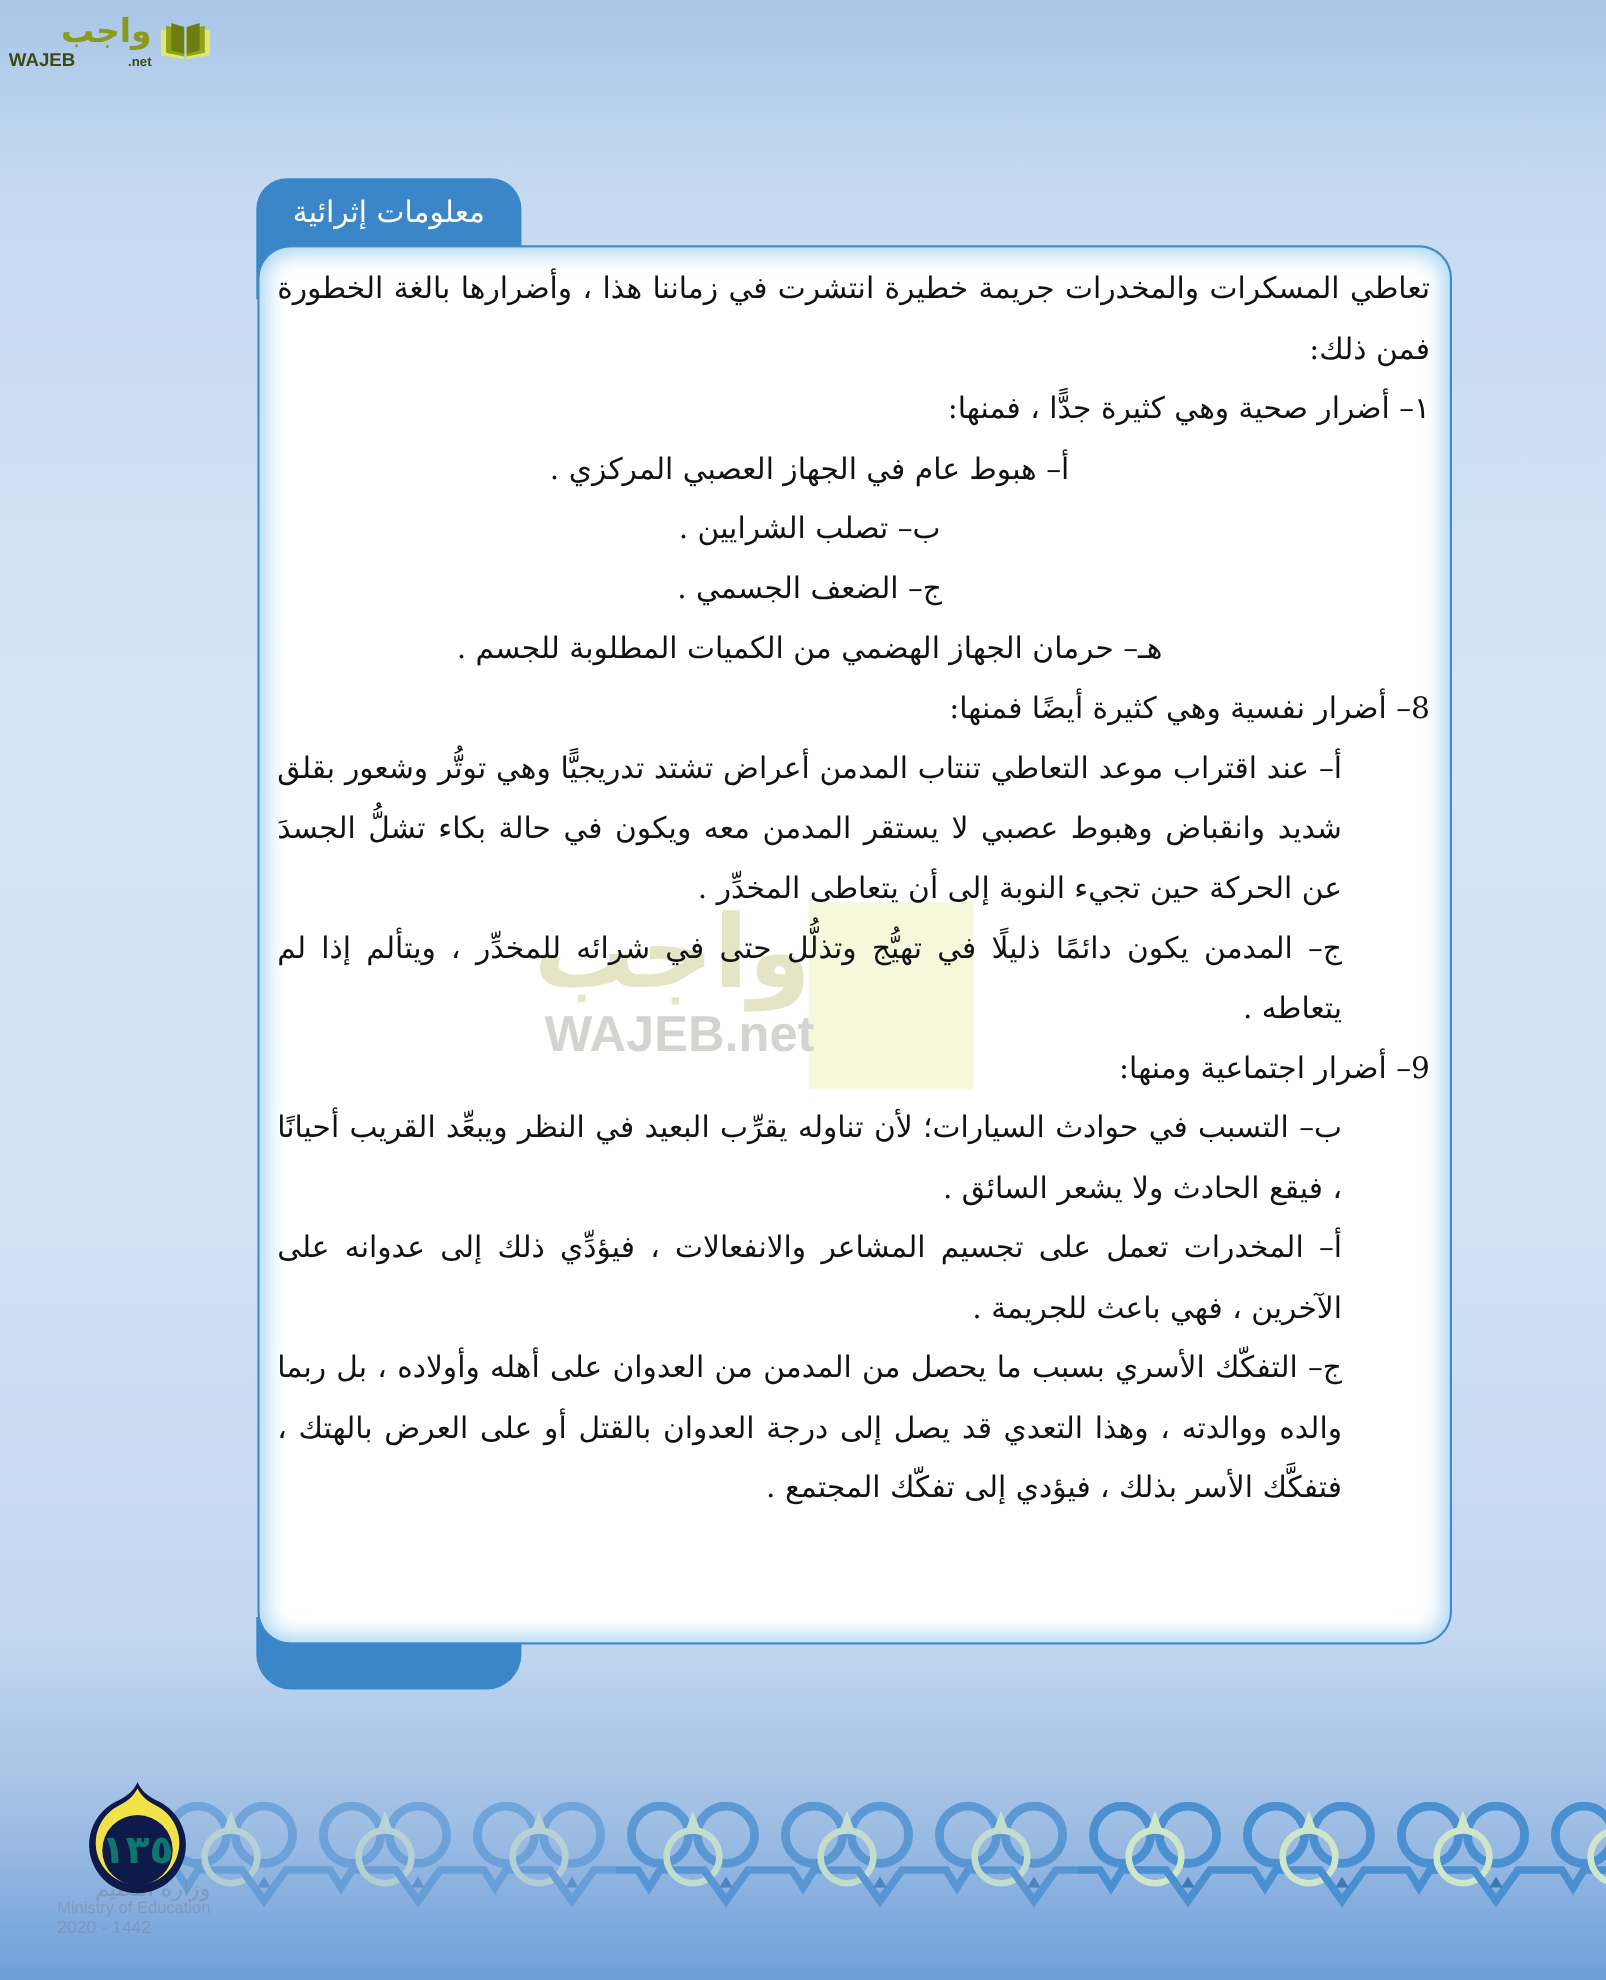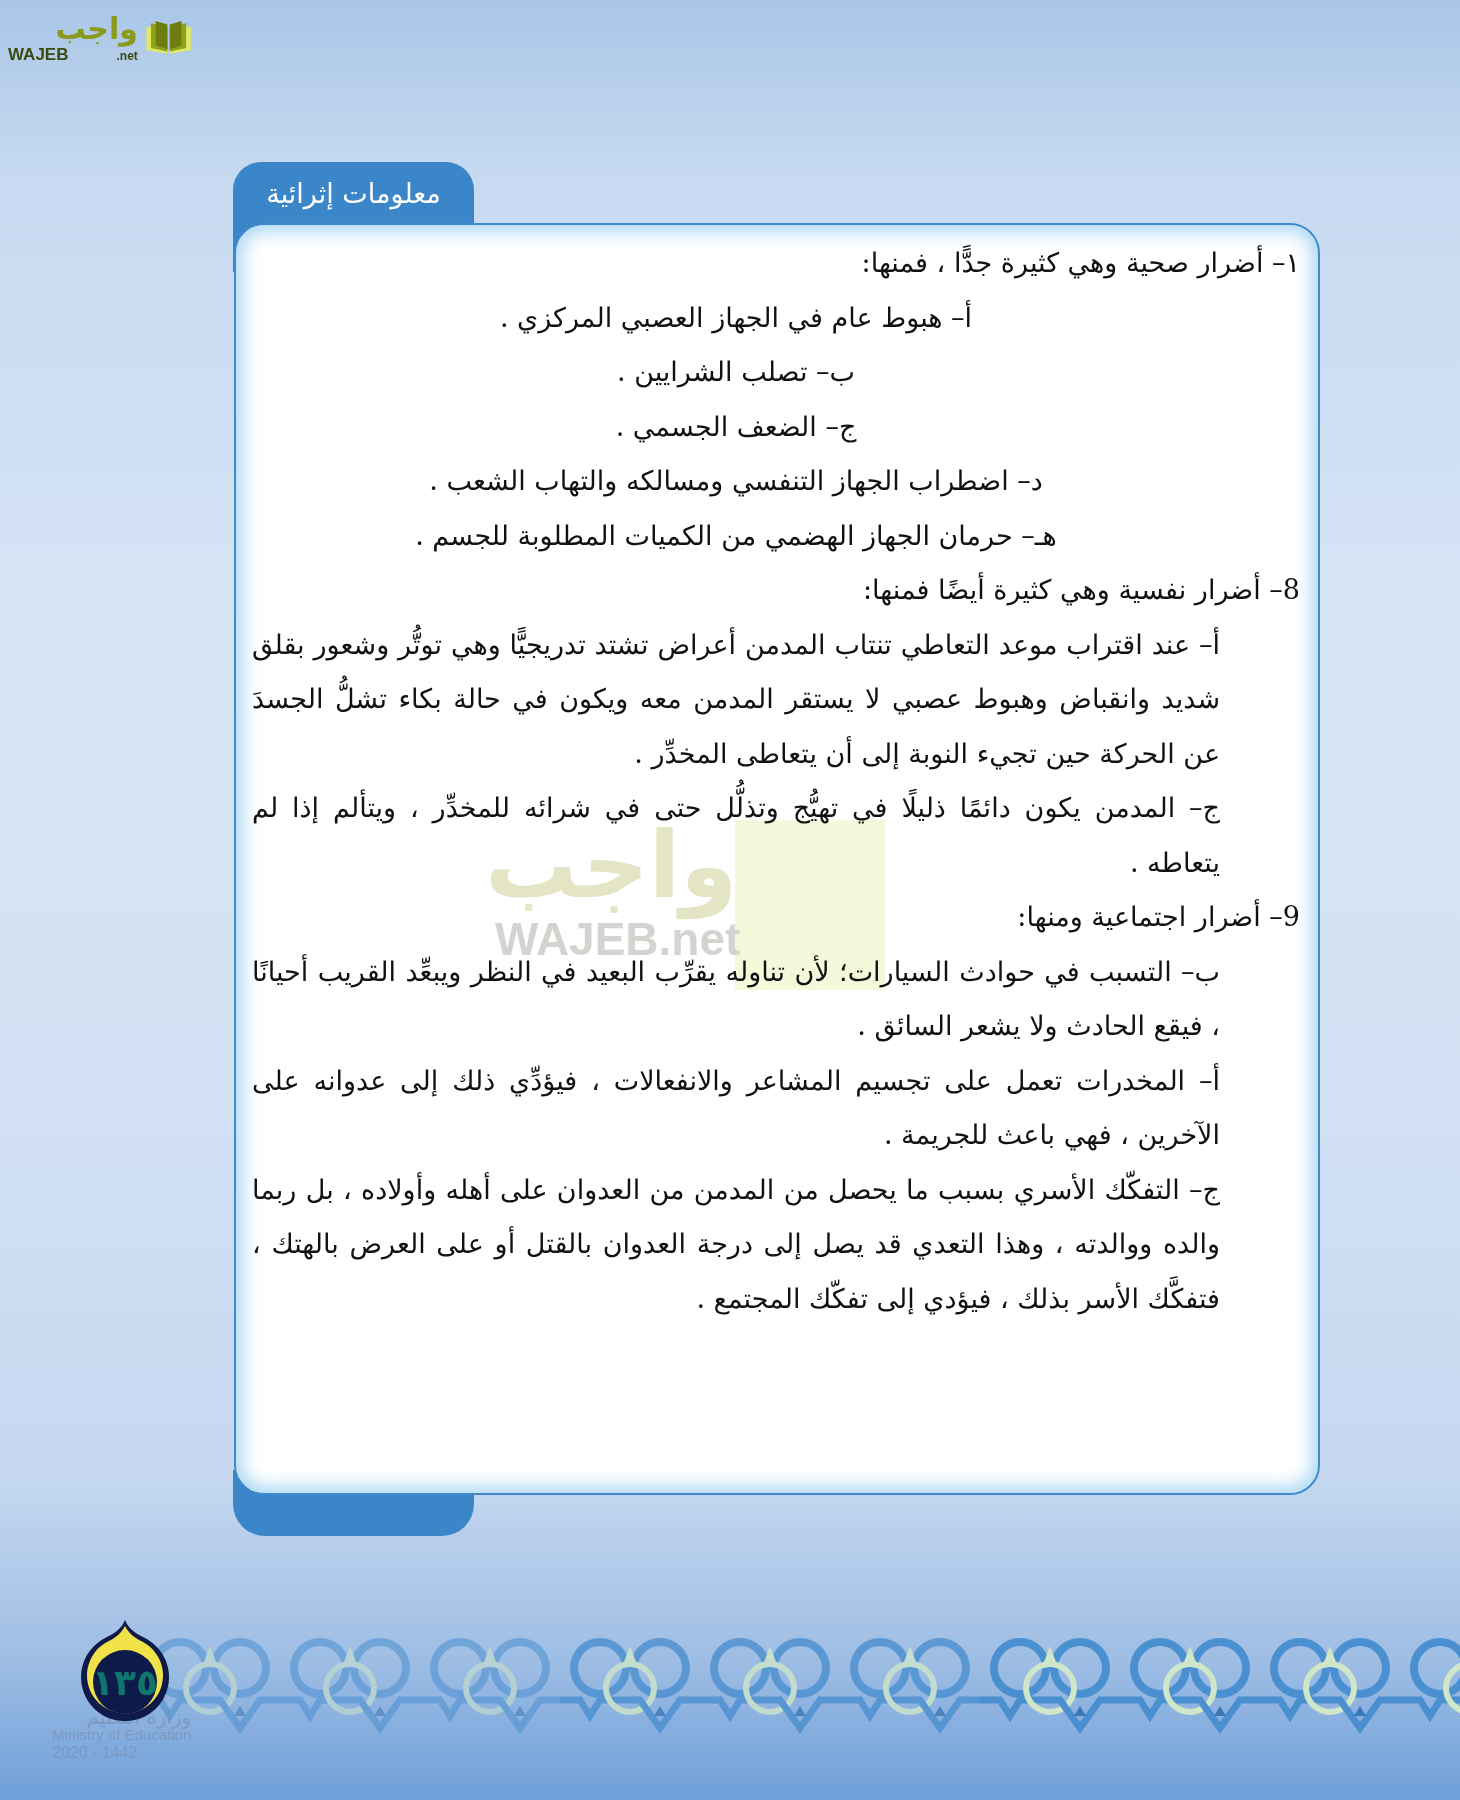--- a/index.html
+++ b/index.html
@@ -114,26 +114,26 @@
 <div class="card"></div>
 <div class="tab-title">معلومات إثرائية</div>
 
 <div class="watermark">
   <div class="wm-book"></div>
   <div class="wm-ar">واجب</div>
   <div class="wm-en">WAJEB.net</div>
 </div>
 
 <div class="card-body">
+  <span class="para">تعاطي المسكرات والمخدرات جريمة خطيرة انتشرت في زماننا هذا ،  وأضرارها بالغة الخطورة فمن ذلك:</span>
 
   <span class="section-head">١– أضرار صحية وهي كثيرة جدًّا ،  فمنها:</span>
   <span class="item short">أ– هبوط عام في الجهاز العصبي المركزي .</span>
   <span class="item short">ب– تصلب الشرايين .</span>
   <span class="item short">ج– الضعف الجسمي .</span>
-  <span class="item short">د– اضطراب الجهاز التنفسي ومسالكه والتهاب الشعب .</span>
   <span class="item short">هـ– حرمان الجهاز الهضمي من الكميات المطلوبة للجسم .</span>
 
   <span class="section-head">8– أضرار نفسية وهي كثيرة أيضًا فمنها:</span>
   <span class="item long">أ– عند اقتراب موعد التعاطي تنتاب المدمن أعراض تشتد تدريجيًّا وهي توتُّر وشعور بقلق شديد وانقباض وهبوط عصبي لا يستقر المدمن معه ويكون في حالة بكاء تشلُّ الجسدَ عن الحركة حين تجيء النوبة إلى أن يتعاطى المخدِّر .</span>
   <span class="item long">ج– المدمن يكون دائمًا ذليلًا في تهيُّج وتذلُّل حتى في شرائه للمخدِّر ،  ويتألم إذا لم يتعاطه .</span>
 
   <span class="section-head">9– أضرار اجتماعية ومنها:</span>
   <span class="item long">ب– التسبب في حوادث السيارات؛ لأن تناوله يقرِّب البعيد في النظر ويبعِّد القريب أحيانًا ، فيقع الحادث ولا يشعر السائق .</span>
   <span class="item long">أ– المخدرات تعمل على تجسيم المشاعر والانفعالات ،  فيؤدِّي ذلك إلى عدوانه على الآخرين ، فهي باعث للجريمة .</span>
   <span class="item long">ج– التفكّك الأسري بسبب ما يحصل من المدمن من العدوان على أهله وأولاده ،  بل ربما والده ووالدته ،  وهذا التعدي قد يصل إلى درجة  العدوان بالقتل أو على العرض بالهتك ، فتفكَّك الأسر بذلك ،  فيؤدي إلى تفكّك المجتمع .</span>

